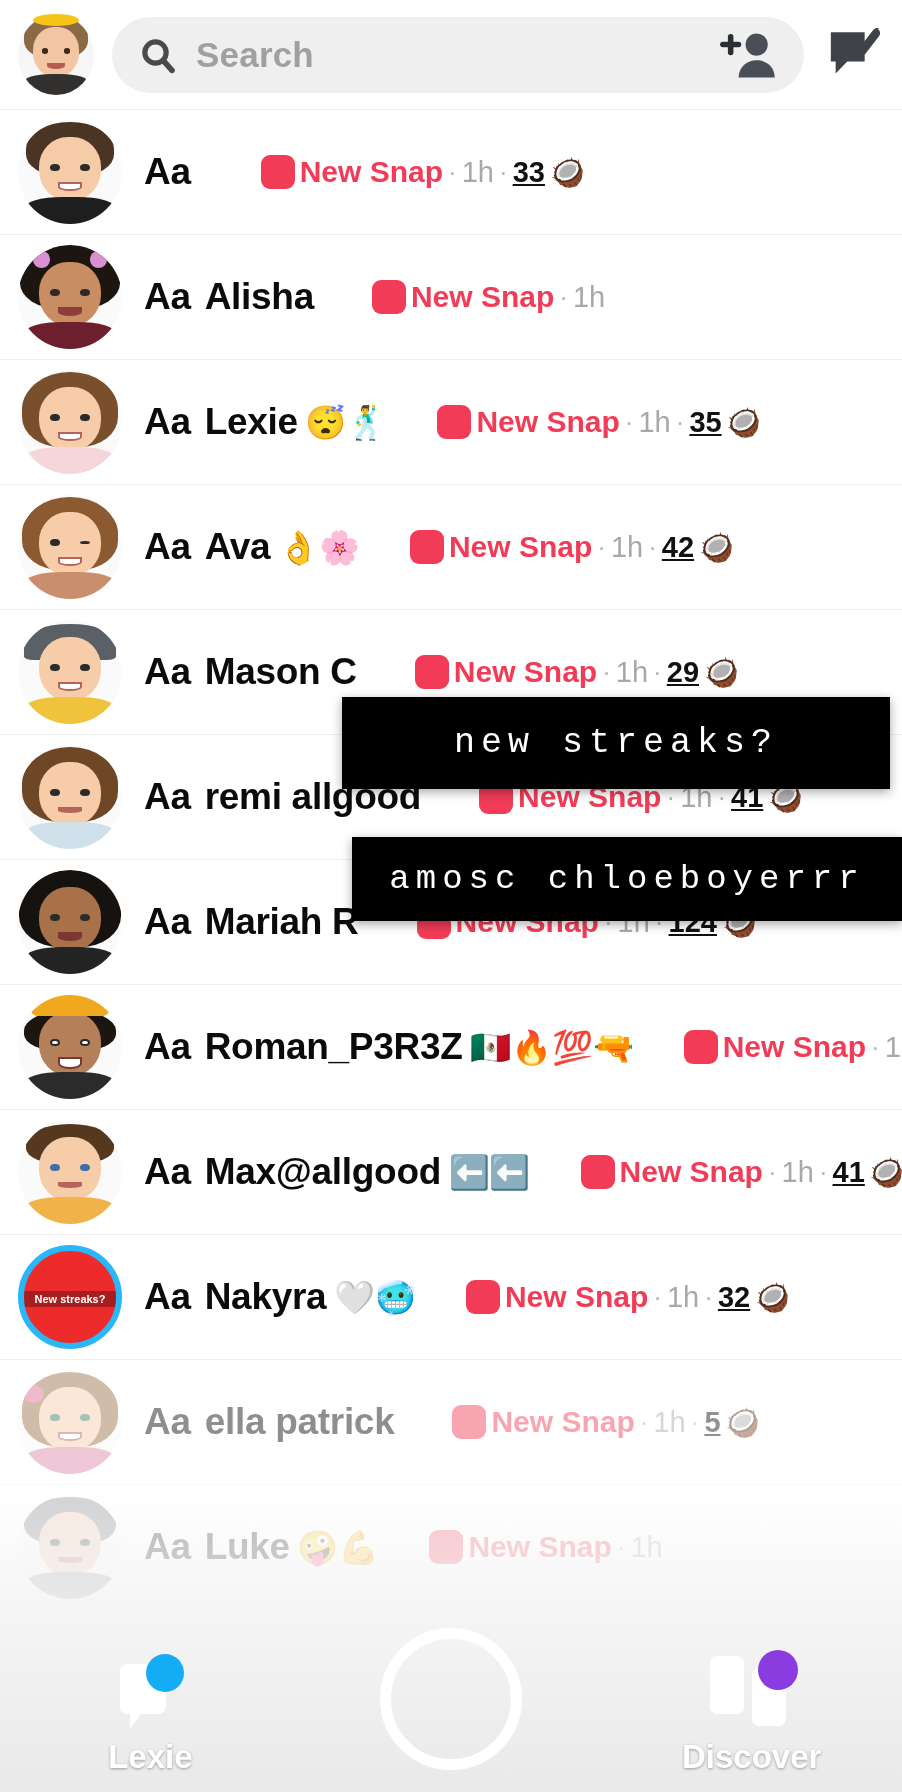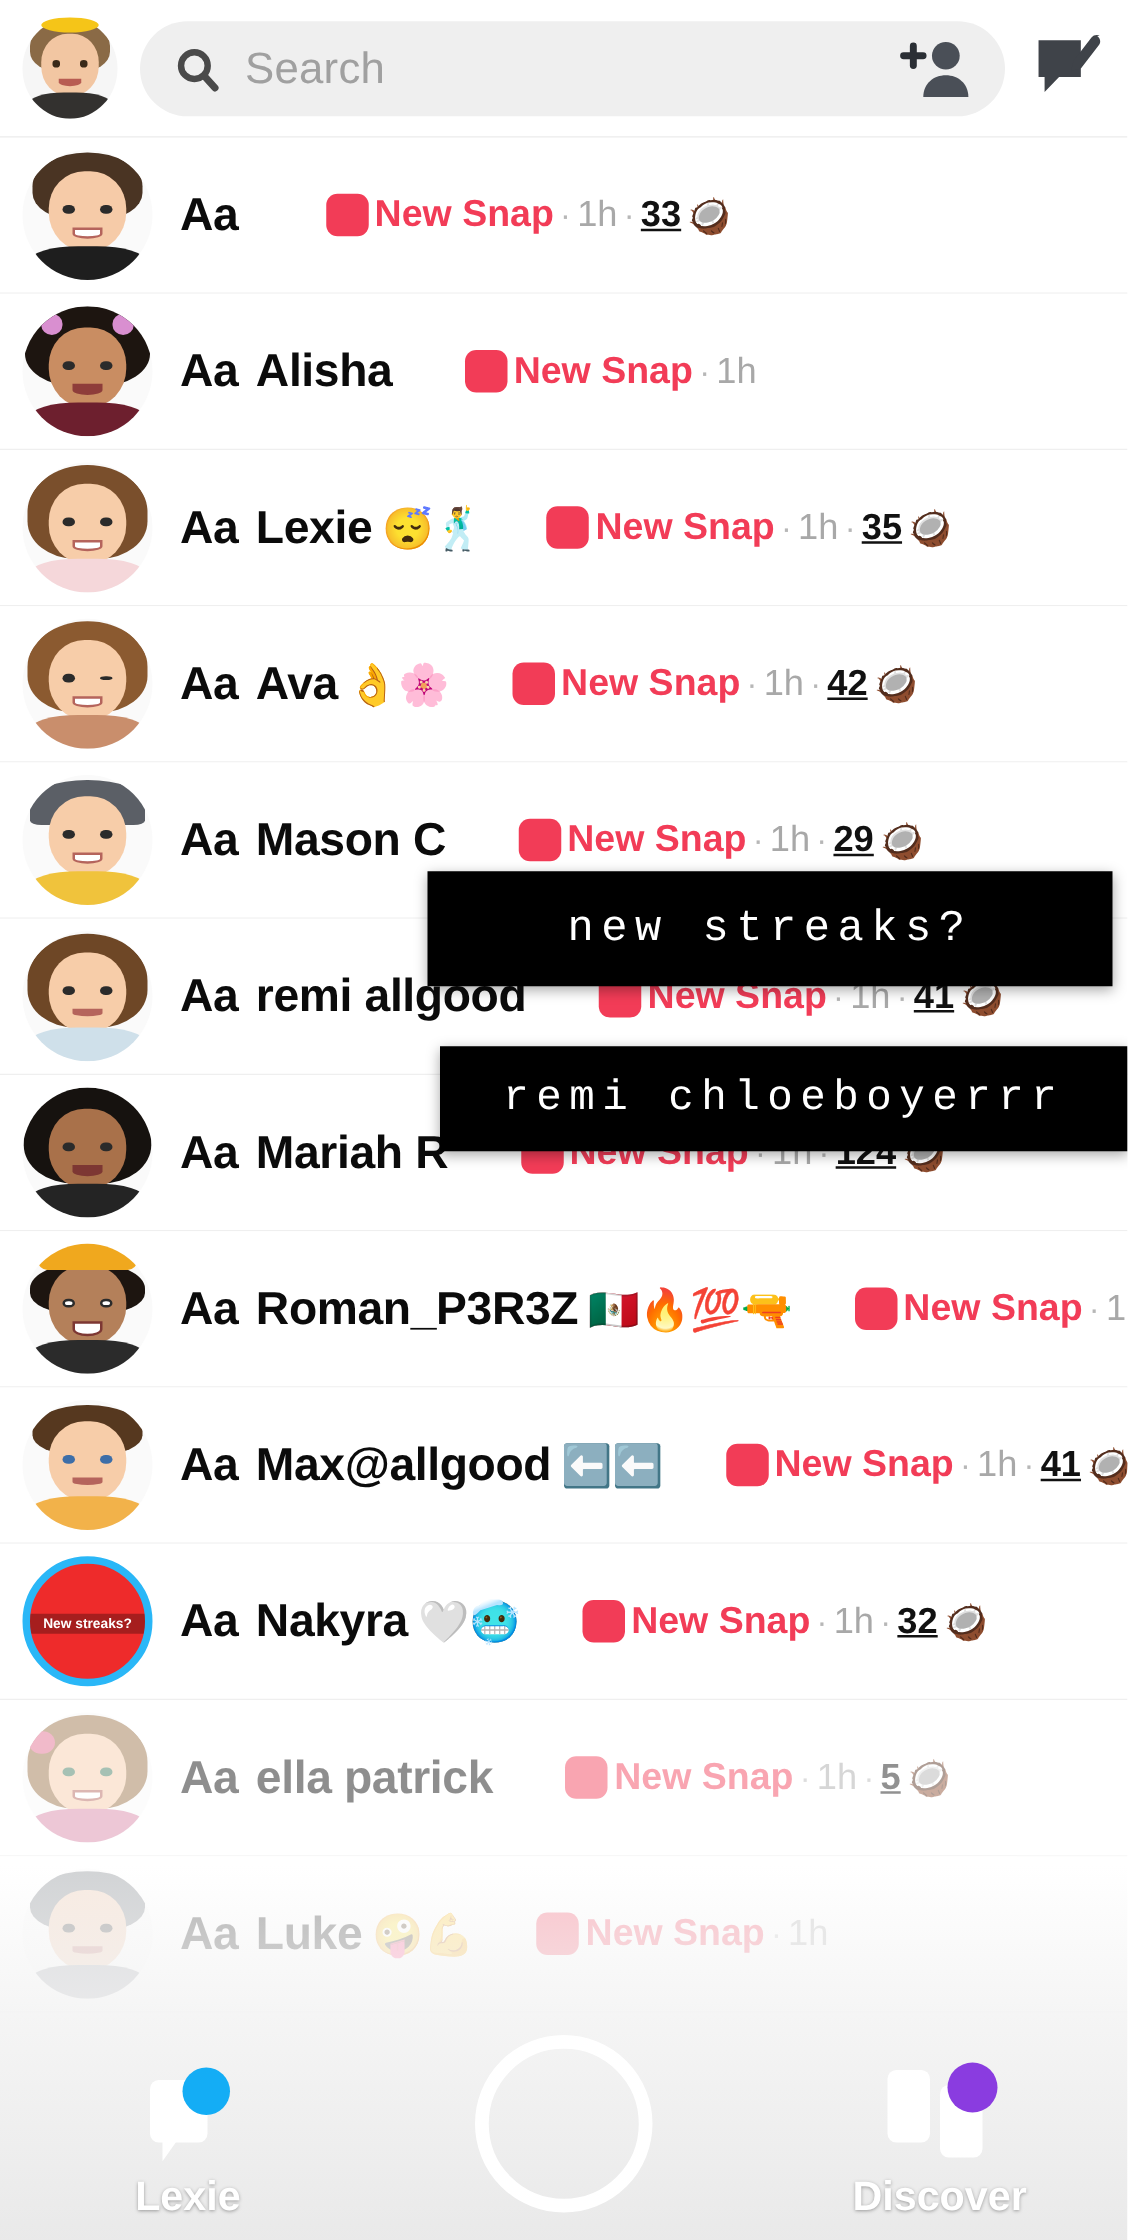--- a/index.html
+++ b/index.html
@@ -18,21 +18,21 @@
     padding:0 18px; gap:18px;
     border-bottom:1px solid #ececec; z-index:20;
   }
   .avatar-btn { width:76px; height:80px; flex:0 0 auto; position:relative; }
   .searchbar {
     flex:1 1 auto; height:76px; background:#efefef; border-radius:38px;
     display:flex; align-items:center; padding:0 26px 0 26px; gap:18px;
     position:relative;
   }
   .search-placeholder {
-    font-size:35px; color:#a0a0a0; font-weight:400; letter-spacing:.2px;
+    font-size:35px; color:#a0a0a0; font-weight:700; letter-spacing:.2px;
     flex:1 1 auto;
   }
   .add-friend-icon { width:60px; height:52px; flex:0 0 auto; }
   .chat-new-icon { width:58px; height:58px; flex:0 0 auto; margin-left:4px; }
 
   
   .list {
     position:absolute; top:110px; left:0; width:902px; height:1682px;
     background:#fff;
   }
@@ -481,21 +481,21 @@
           <span class="snap-label">New Snap</span>
           <span class="dot">·</span>
           <span class="time">1h</span>
         </div>
       </div>
     </div>
 
   </div>
 
   <div class="overlay" id="ov1">new streaks?</div>
-  <div class="overlay" id="ov2">remi chloeboyerrr</div>
+  <div class="overlay" id="ov2">amosc chloeboyerrr</div>
 
   <div class="bottom-fade"></div>
   <div class="nav">
 
     <div class="nav-item">
       <div class="chat-icon-wrap">
         <div class="chat-bubble"></div>
         <div class="blue-dot"></div>
       </div>
       <div class="nav-label">Lexie</div>

